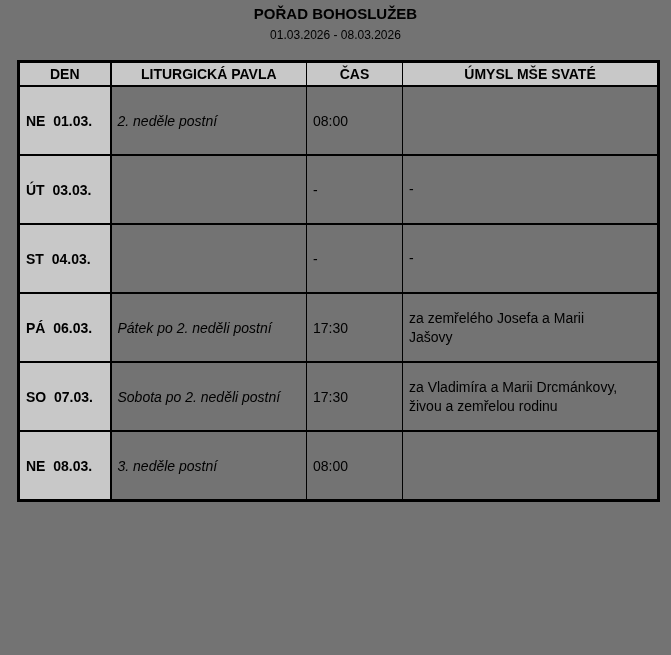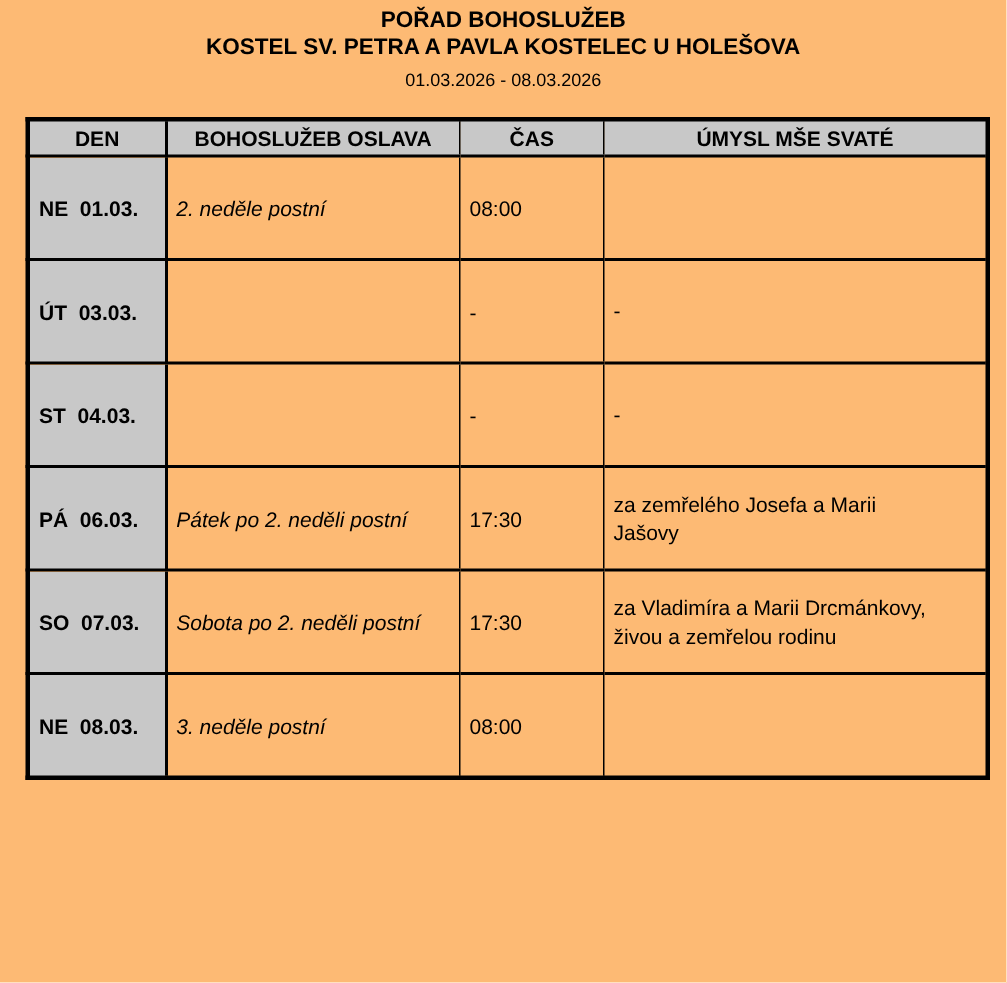--- a/index.html
+++ b/index.html
@@ -6,21 +6,21 @@
     margin: 0;
     padding: 0;
     background: #ffffff;
     font-family: "Liberation Sans", sans-serif;
     color: #000000;
   }
   .page {
     position: relative;
     width: 671px;
     height: 655px;
-    background: #fdba74;
+    background: #737373;
     overflow: hidden;
   }
   .doc-header {
     text-align: center;
     padding-top: 5px;
   }
   .doc-title, .doc-subtitle {
     font-size: 15px;
     font-weight: bold;
     line-height: 18px;
@@ -80,35 +80,34 @@
     font-style: italic;
   }
 </style>
 </head>
 <body>
 
 <div class="page">
 
   <div class="doc-header">
     <div class="doc-title">POŘAD BOHOSLUŽEB</div>
-    <div class="doc-subtitle">KOSTEL SV. PETRA A PAVLA KOSTELEC U HOLEŠOVA</div>
     <div class="doc-daterange">01.03.2026 - 08.03.2026</div>
   </div>
 
   <table class="schedule">
     <colgroup>
       <col style="width:92px">
       <col style="width:196px">
       <col style="width:96px">
       <col style="width:256px">
     </colgroup>
     <thead>
       <tr>
         <th>DEN</th>
-        <th>BOHOSLUŽEB OSLAVA</th>
+        <th>LITURGICKÁ PAVLA</th>
         <th>ČAS</th>
         <th>ÚMYSL MŠE SVATÉ</th>
       </tr>
     </thead>
     <tbody>
       <tr>
         <td class="day-cell">NE  01.03.</td>
         <td class="celebration-cell">2. neděle postní</td>
         <td class="time-cell">08:00</td>
         <td class="intention-cell"></td>

